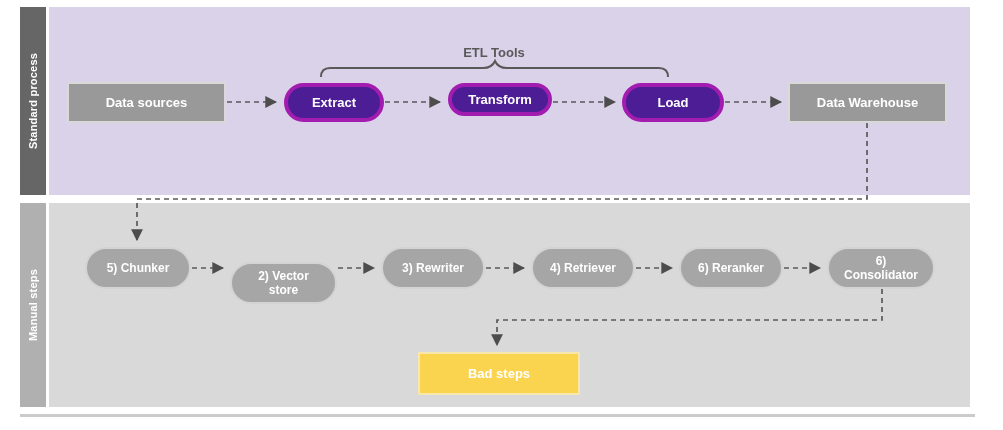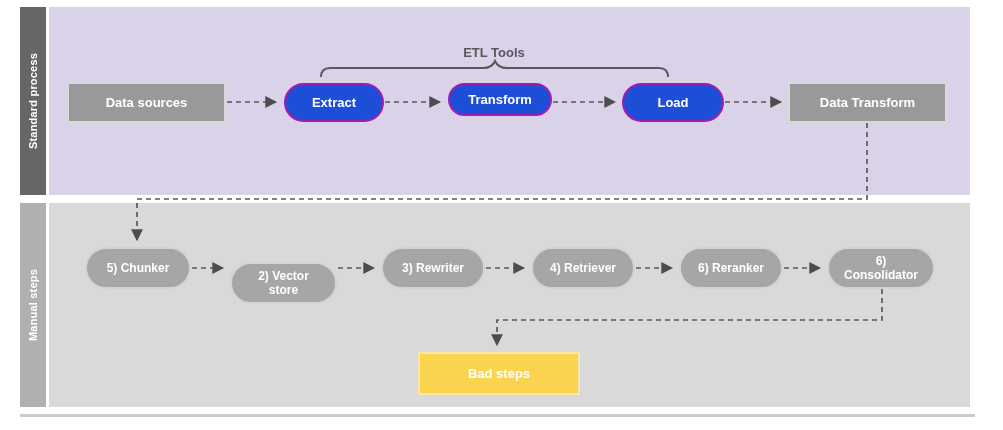--- a/index.html
+++ b/index.html
@@ -72,21 +72,21 @@
     justify-content: center;
     text-align: center;
     color: #ffffff;
     font-weight: bold;
     font-size: 13px;
     z-index: 3;
     white-space: pre-line;
     line-height: 1.2;
   }
   .box-gray   { background: #999999; border: 2px solid #d9d9d9; }
-  .pill-pink  { background: #1d4ed8; border: 2px solid #a21caf; border-radius: 20px; }
+  .pill-pink  { background: #4c1d95; border: 4px solid #a21caf; border-radius: 20px; }
   .pill-gray  { background: #a6a6a6; border: 2px solid #d3d3d3; border-radius: 21px; font-size: 12px; }
   .box-yellow { background: #fbd44f; border: 2px solid #f8e7ad; }
 
   .n-data-sources   { left: 67px;  top: 82px;  width: 159px; height: 41px; }
   .n-extract        { left: 284px; top: 83px;  width: 100px; height: 39px; }
   .n-transform      { left: 448px; top: 83px;  width: 104px; height: 33px; }
   .n-load           { left: 622px; top: 83px;  width: 102px; height: 39px; }
   .n-data-warehouse { left: 788px; top: 82px;  width: 159px; height: 41px; }
   .n-chunker        { left: 85px;  top: 247px; width: 106px; height: 42px; }
   .n-vector-store   { left: 230px; top: 262px; width: 107px; height: 42px; }
@@ -154,21 +154,21 @@
   <div class="node pill-pink n-extract">
     <span>Extract</span>
   </div>
   <div class="node pill-pink n-transform">
     <span>Transform</span>
   </div>
   <div class="node pill-pink n-load">
     <span>Load</span>
   </div>
   <div class="node box-gray n-data-warehouse">
-    <span>Data Transform</span>
+    <span>Data Warehouse</span>
   </div>
 
   <div class="node pill-gray n-chunker">
     <span>5) Chunker</span>
   </div>
   <div class="node pill-gray n-vector-store">
     <span>2) Vector
 store</span>
   </div>
   <div class="node pill-gray n-rewriter">

